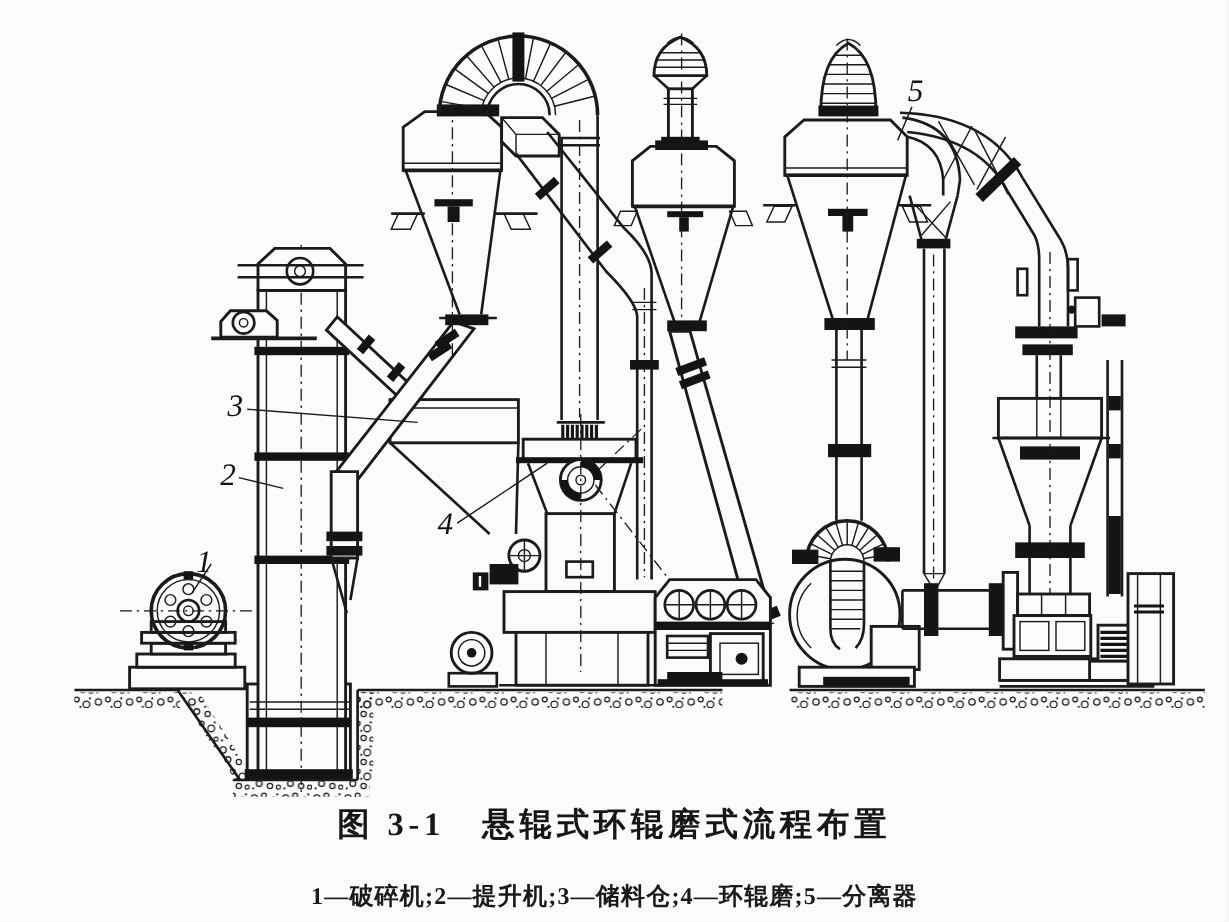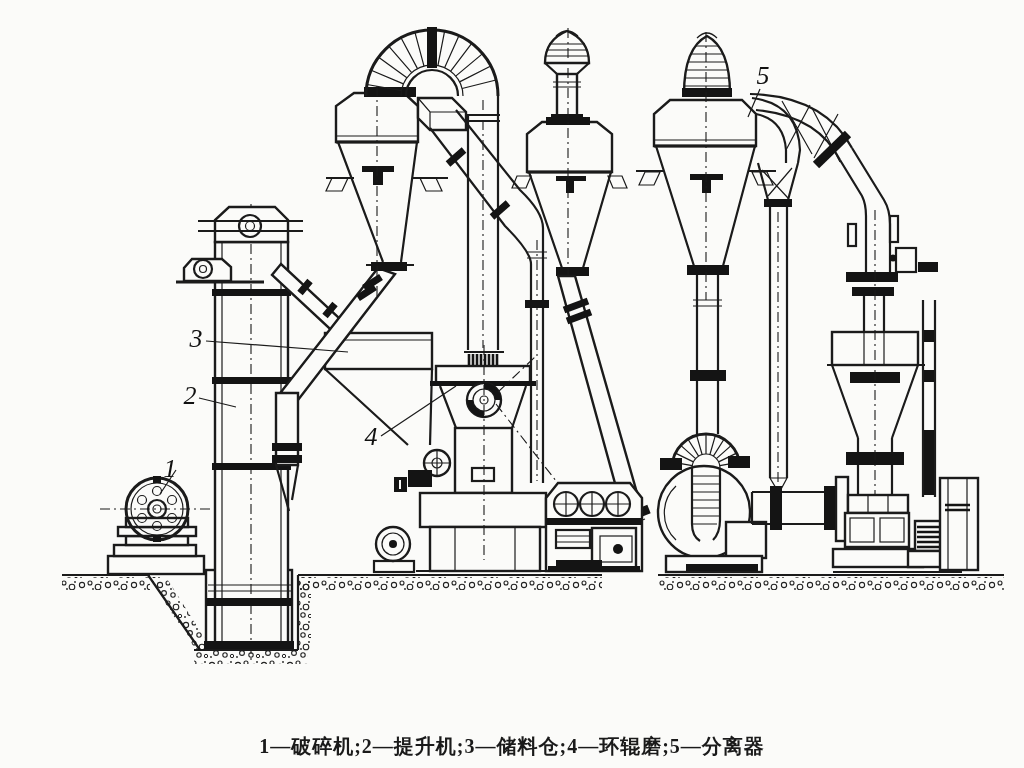--- a/index.html
+++ b/index.html
@@ -317,14 +317,15 @@
   <g>
     <path class="thin" d="M176 470 L160 494 M199 398 L236 407 M206 341 L348 352 M381 436 L456 386 M760 89 L748 117"></path>
     <text class="lbl" x="170" y="477" text-anchor="middle">1</text>
     <text class="lbl" x="190" y="404" text-anchor="middle">2</text>
     <text class="lbl" x="196" y="347" text-anchor="middle">3</text>
     <text class="lbl" x="371" y="445" text-anchor="middle">4</text>
     <text class="lbl" x="763" y="84" text-anchor="middle">5</text>
   </g>
 </svg>
 
+<div class="caption">图 3-1　悬辊式环辊磨式流程布置</div>
 <div class="legend">1—破碎机;2—提升机;3—储料仓;4—环辊磨;5—分离器</div>
 </div>
 
 </body></html>

